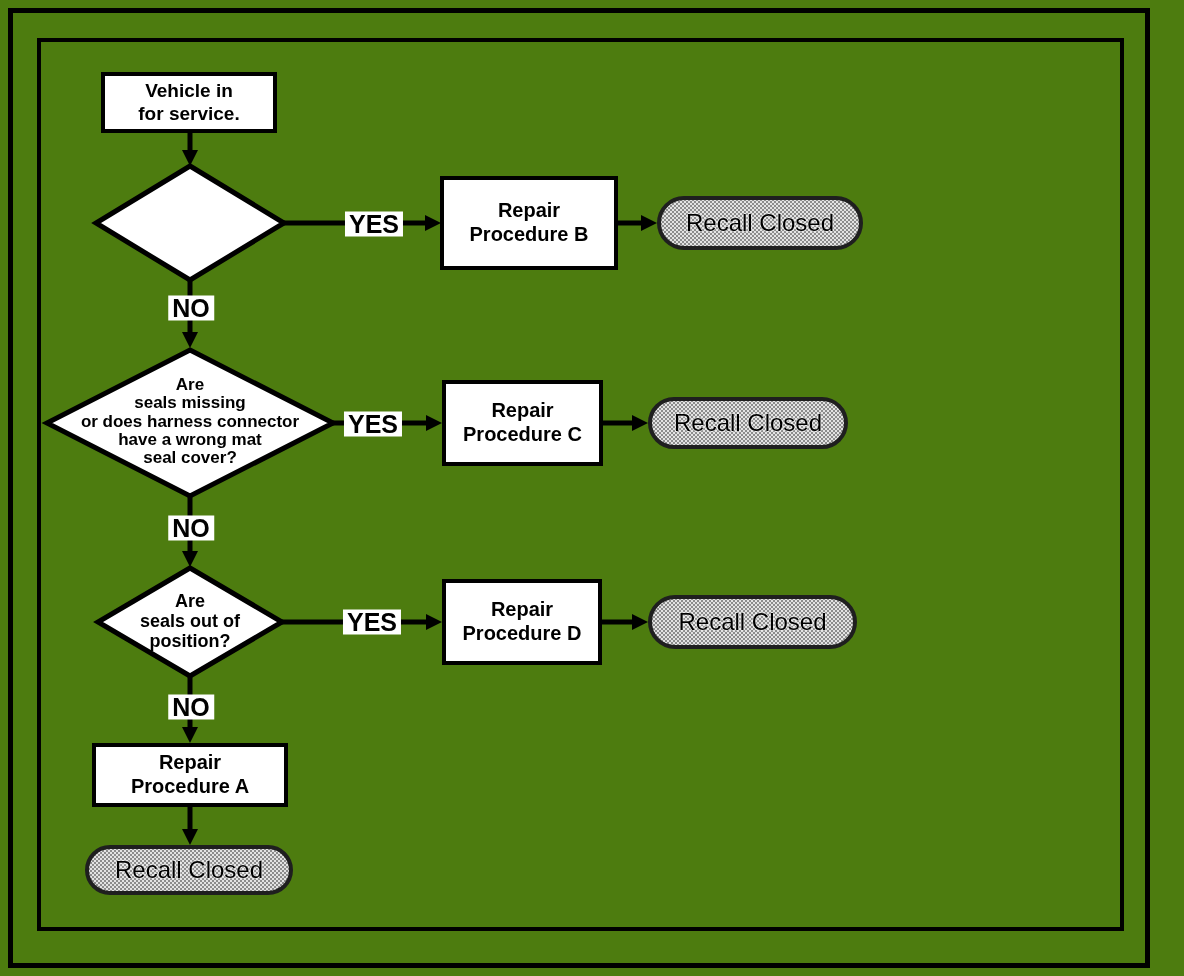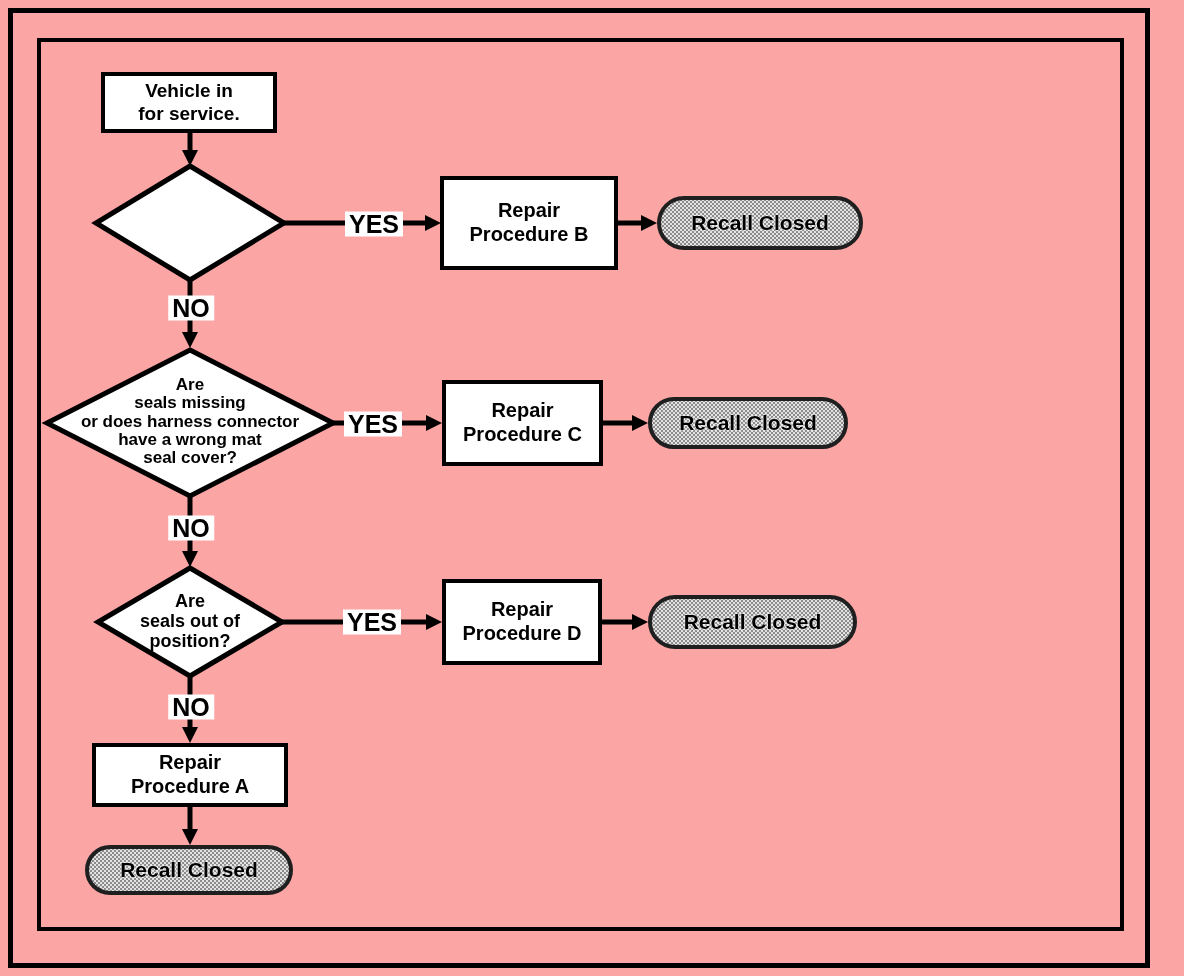--- a/index.html
+++ b/index.html
@@ -1,33 +1,33 @@
 <!DOCTYPE html>
 <html><head>
 <meta charset="utf-8">
 <style>
   html,body{margin:0;padding:0;background:#ffffff;}
   .canvas{
-    position:relative;width:1184px;height:976px;background:#fca5a5;
+    position:relative;width:1184px;height:976px;background:#4d7c0f;
     font-family:"Liberation Sans",sans-serif;overflow:hidden;
   }
   .outer-frame{position:absolute;left:8px;top:8px;width:1142px;height:960px;
     border:5px solid #000;box-sizing:border-box;}
   .inner-frame{position:absolute;left:37px;top:38px;width:1087px;height:893px;
     border:4px solid #000;box-sizing:border-box;}
   svg.connectors{position:absolute;left:0;top:0;width:1184px;height:976px;}
   .box{
     position:absolute;box-sizing:border-box;border:4px solid #000;background:#fff;
     display:flex;align-items:center;justify-content:center;text-align:center;
     font-weight:bold;color:#000;white-space:pre-line;line-height:1.18;
   }
   .terminal{
     position:absolute;box-sizing:border-box;border:4px solid #1f1f1f;border-radius:27px;
     display:flex;align-items:center;justify-content:center;text-align:center;
-    font-weight:bold;color:#000;font-size:21px;
+    font-weight:normal;color:#000;font-size:24px;
     background-color:#e3e3e3;
     background-image:radial-gradient(circle,#8c8c8c 1.1px,transparent 1.3px),
                      radial-gradient(circle,#8c8c8c 1.1px,transparent 1.3px);
     background-size:4px 4px;background-position:0 0,2px 2px;
     text-shadow:0 0 2px rgba(255,255,255,.9),0 0 2px rgba(255,255,255,.9);
   }
   .dlabel{
     position:absolute;transform:translate(-50%,-50%);text-align:center;
     font-weight:bold;color:#000;white-space:pre-line;
   }

